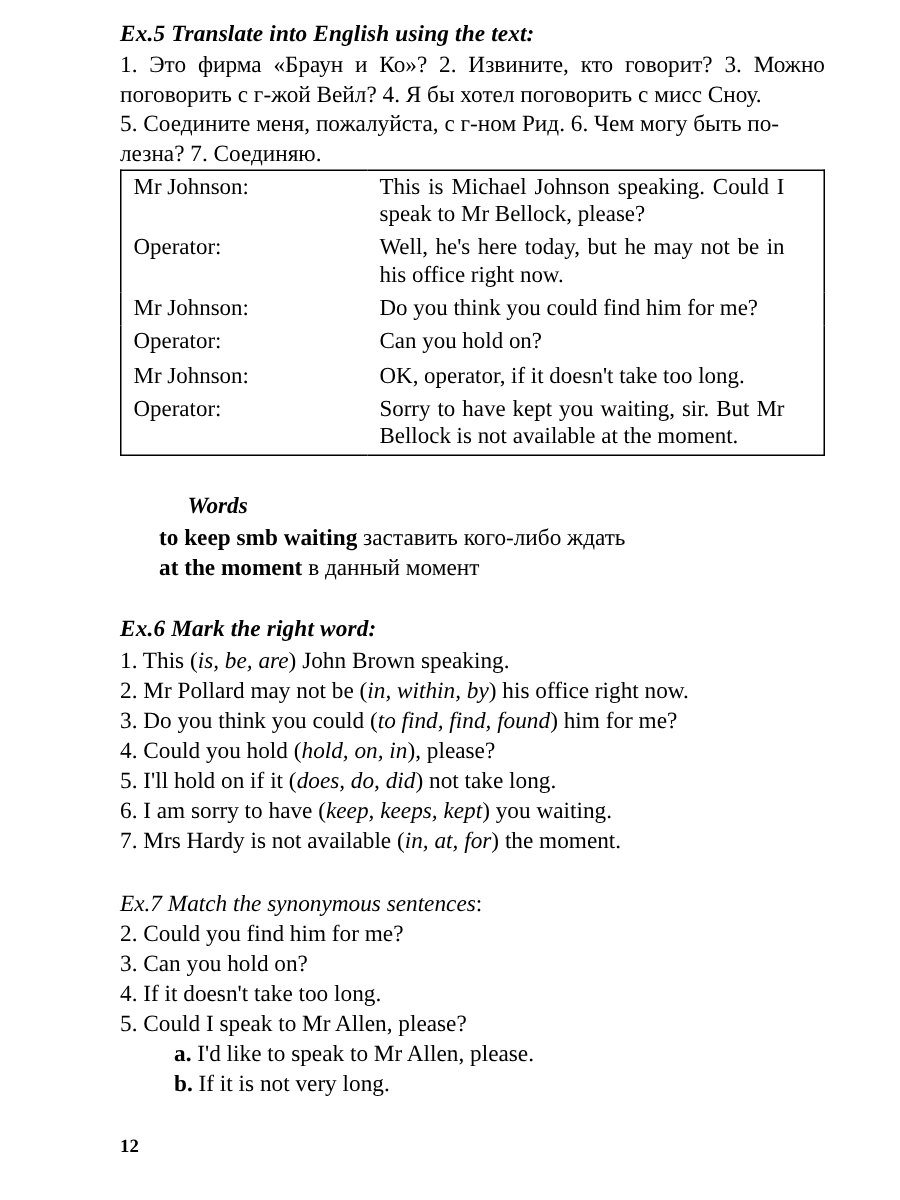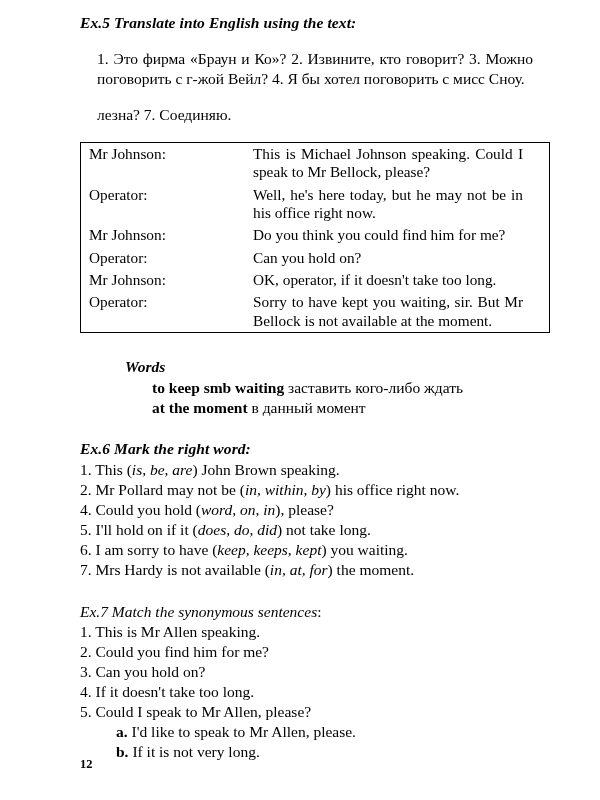--- a/index.html
+++ b/index.html
@@ -32,21 +32,21 @@
   .ex-head {
     font-style: italic;
     font-weight: bold;
     font-size: 15.5px;
     margin: 0 0 2px 0;
     letter-spacing: 0.1px;
   }
   .para {
     font-size: 15.5px;
     line-height: 1.27;
-    margin: 17px;
+    margin: 0;
     text-align: justify;
   }
   .para.hyph {
     text-align: justify;
   }
   .section-title {
     font-weight: bold;
     font-style: italic;
     font-size: 15.5px;
     margin: 24px 0 10px 26px;
@@ -79,21 +79,20 @@
     line-height: 1.3;
   }
   .words-title {
     font-weight: bold;
     font-style: italic;
     margin-bottom: 1px;
     margin-left: 19px;
   }
   .word-en {
     font-weight: bold;
-    margin-left: 46px;
   }
   .ex-block {
     margin-top: 22px;
   }
   .list-line {
     font-size: 15.5px;
     line-height: 1.29;
   }
   .sub-list {
     margin-left: 36px;
@@ -109,20 +108,21 @@
   }
 </style>
 </head>
 <body>
 
 <div class="page">
   <div class="content">
 
     <div class="ex-head">Ex.5 Translate into English using the text:</div>
     <div class="para">1. Это фирма «Браун и Ко»? 2. Извините, кто говорит? 3. Можно поговорить с г-жой Вейл? 4. Я бы хотел поговорить с мисс Сноу.</div>
+    <div class="para hyph">5. Соедините меня, пожалуйста, с г-ном Рид. 6. Чем могу быть по-</div>
     <div class="para">лезна? 7. Соединяю.</div>
 
 
     <table class="dialog">
       <tbody>
         <tr>
           <td class="speaker">Mr Johnson:</td>
           <td class="line">This is Michael Johnson speaking. Could I speak to Mr Bellock, please?</td>
         </tr>
         <tr>
@@ -162,38 +162,40 @@
 
     <div class="ex-block">
       <div class="ex-head">Ex.6 Mark the right word:</div>
       <div class="list-line">
         <span>1. This (</span><em>is, be, are</em><span>) John Brown speaking.</span>
       </div>
       <div class="list-line">
         <span>2. Mr Pollard may not be (</span><em>in, within, by</em><span>) his office right now.</span>
       </div>
       <div class="list-line">
-        <span>4. Could you hold (</span><em>word, on, in</em><span>), please?</span>
+        <span>3. Do you think you could (</span><em>to find, find, found</em><span>) him for me?</span>
+      </div>
+      <div class="list-line">
+        <span>4. Could you hold (</span><em>hold, on, in</em><span>), please?</span>
       </div>
       <div class="list-line">
         <span>5. I'll hold on if it (</span><em>does, do, did</em><span>) not take long.</span>
       </div>
       <div class="list-line">
         <span>6. I am sorry to have (</span><em>keep, keeps, kept</em><span>) you waiting.</span>
       </div>
       <div class="list-line">
         <span>7. Mrs Hardy is not available (</span><em>in, at, for</em><span>) the moment.</span>
       </div>
     </div>
 
     <div class="ex-block">
       <div class="list-line">
         <em>Ex.7 Match the synonymous sentences</em><span>:</span>
       </div>
-      <div class="list-line">1. This is Mr Allen speaking.</div>
       <div class="list-line">2. Could you find him for me?</div>
       <div class="list-line">3. Can you hold on?</div>
       <div class="list-line">4. If it doesn't take too long.</div>
       <div class="list-line">5. Could I speak to Mr Allen, please?</div>
 
       <div class="sub-list">
         <div class="list-line">
           <b>a.</b>
           <span>I'd like to speak to Mr Allen, please.</span>
         </div>

